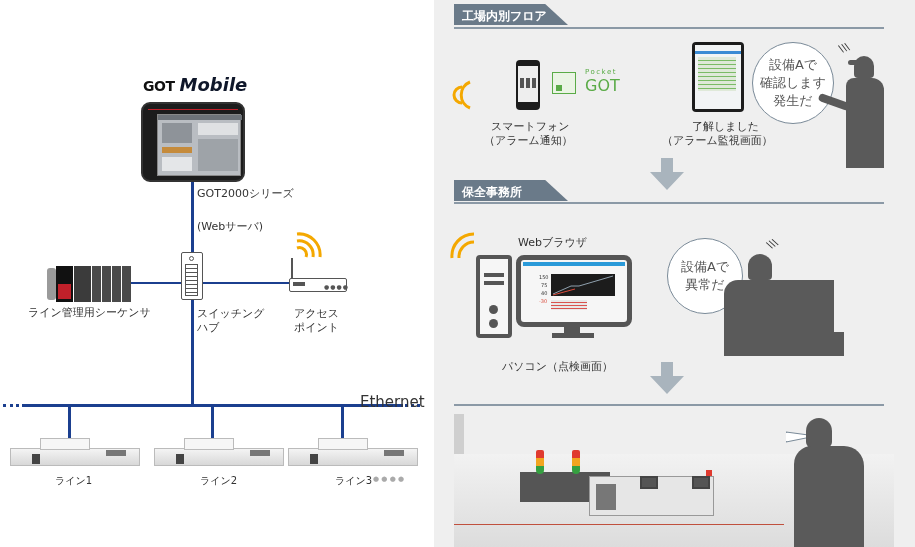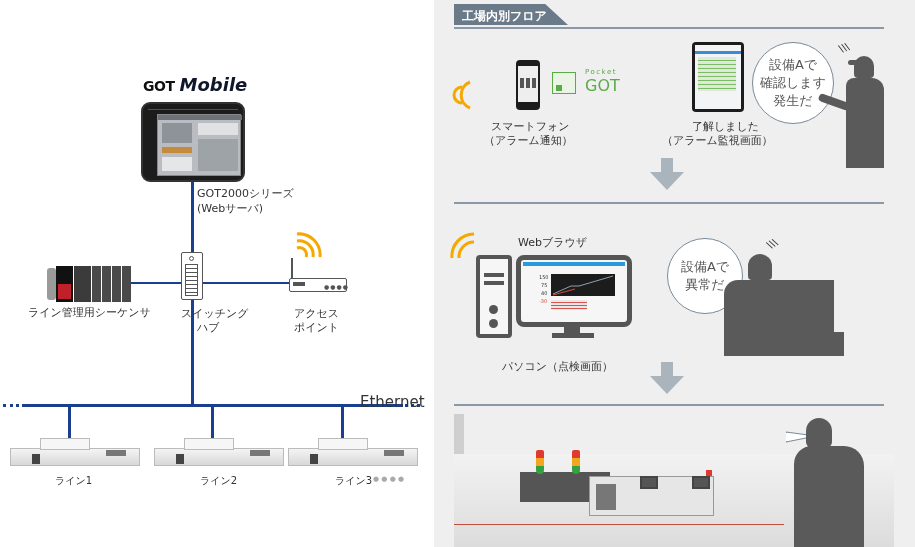--- a/index.html
+++ b/index.html
@@ -36,21 +36,21 @@
     <div class="abs" style="left:14px; top:10px; width:84px; height:62px; background:#b9bdc2; border:1px solid #888;">
       <div class="abs" style="left:0; top:0; width:84px; height:5px; background:#6d7278;"></div>
       <div class="abs" style="left:4px; top:8px; width:30px; height:20px; background:#8e9399;"></div>
       <div class="abs" style="left:40px; top:8px; width:40px; height:12px; background:#dfe1e3;"></div>
       <div class="abs" style="left:40px; top:24px; width:40px; height:32px; background:#9ea3a8;"></div>
       <div class="abs" style="left:4px; top:32px; width:30px; height:6px; background:#c58b3c;"></div>
       <div class="abs" style="left:4px; top:42px; width:30px; height:14px; background:#e4e6e8;"></div>
     </div>
   </div>
   <div class="abs lbl" style="left:197px; top:187px;">GOT2000シリーズ</div>
-  <div class="abs lbl" style="left:197px; top:202px;">(Webサーバ)</div>
+  <div class="abs lbl" style="left:197px; top:220px;">(Webサーバ)</div>
 
   <div class="line" style="left:191px; top:182px; width:3px; height:222px;"></div>
 
   <div class="line" style="left:130px; top:282px; width:163px; height:2px;"></div>
 
   <div class="abs" style="left:47px; top:266px; width:84px; height:36px;">
     <div class="abs" style="left:0; top:2px; width:9px; height:32px; background:#9a9a9a; border-radius:3px;"></div>
     <div class="abs" style="left:9px; top:0; width:17px; height:36px; background:#111;">
       <div class="abs" style="left:2px; top:18px; width:13px; height:15px; background:#c0202a;"></div>
     </div>
@@ -60,21 +60,21 @@
     <div class="abs" style="left:65px; top:0; width:9px; height:36px; background:#4a4a4a;"></div>
     <div class="abs" style="left:75px; top:0; width:9px; height:36px; background:#4a4a4a;"></div>
   </div>
   <div class="abs lbl" style="left:28px; top:306px;text-align:center;">ライン管理用シーケンサ</div>
 
   <div class="abs" style="left:181px; top:252px; width:22px; height:48px; background:#fff; border:1.5px solid #555; border-radius:2px;">
     <div class="abs" style="left:7px; top:3px; width:5px; height:5px; border:1px solid #555; border-radius:50%;"></div>
     <div class="abs" style="left:3px; top:11px; width:13px; height:32px;
          background: repeating-linear-gradient(#fff 0 3px, #555 3px 4px), #fff; border:1px solid #555;"></div>
   </div>
-  <div class="abs lbl" style="left:181px; top:307px;">スイッチング</div>
+  <div class="abs lbl" style="left:197px; top:307px;">スイッチング</div>
   <div class="abs lbl" style="left:197px; top:321px;">ハブ</div>
 
   <svg class="abs" style="left:293px; top:231px;" width="30" height="30" viewBox="0 0 30 30">
     <path d="M4 10 A14 14 0 0 1 20 26" fill="none" stroke="#f4a800" stroke-width="3"></path>
     <path d="M4 3 A21 21 0 0 1 27 26" fill="none" stroke="#f4a800" stroke-width="3"></path>
     <path d="M4 17 A7 7 0 0 1 13 26" fill="none" stroke="#f4a800" stroke-width="3"></path>
   </svg>
   <div class="abs" style="left:289px; top:258px; width:58px; height:36px;">
     <div class="abs" style="left:2px; top:0; width:2px; height:24px; background:#555;"></div>
     <div class="abs" style="left:0; top:20px; width:58px; height:14px; border:1.5px solid #555; border-radius:2px; background:#fff;">
@@ -167,20 +167,21 @@
     <div class="sil" style="left:414px; top:60px; width:12px; height:5px; border-radius:3px;"></div>
     <div class="sil" style="left:412px; top:78px; width:38px; height:90px; border-radius:8px 12px 0 0;"></div>
     <div class="sil" style="left:384px; top:98px; width:32px; height:8px; border-radius:4px; transform:rotate(20deg);"></div>
   </div>
   <div class="abs" style="left:405px; top:42px; font-size:10px; color:#333; transform:rotate(-20deg);">\\\</div>
 
   <svg class="arrow" style="left:216px; top:158px;" viewBox="0 0 34 32">
     <polygon points="11,0 23,0 23,14 34,14 17,32 0,14 11,14" fill="#a9b4bd"></polygon>
   </svg>
 
+  <div class="sec-head" style="top:180px;">保全事務所</div>
   <div class="sec-rule" style="top:202px;"></div>
 
   <svg class="abs" style="left:14px; top:230px;" width="30" height="30" viewBox="0 0 30 30">
     <path d="M4 28 A22 22 0 0 1 26 4" fill="none" stroke="#f4a800" stroke-width="3"></path>
     <path d="M11 28 A15 15 0 0 1 26 12" fill="none" stroke="#f4a800" stroke-width="3"></path>
   </svg>
 
   <div class="abs" style="left:42px; top:255px; width:36px; height:83px; background:#f6f6f6; border:4px solid #555; border-radius:4px;">
     <div class="abs" style="left:4px; top:14px; width:20px; height:4px; background:#555;"></div>
     <div class="abs" style="left:4px; top:22px; width:20px; height:4px; background:#555;"></div>

